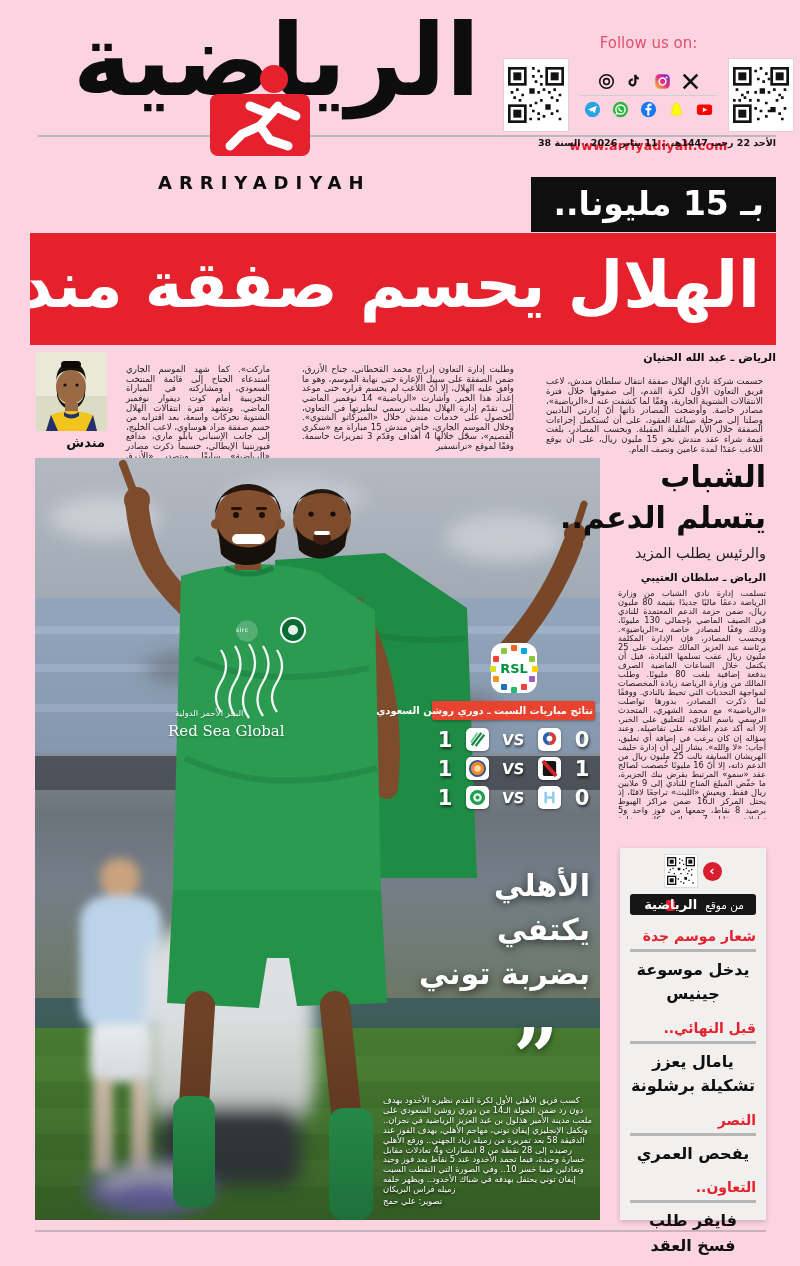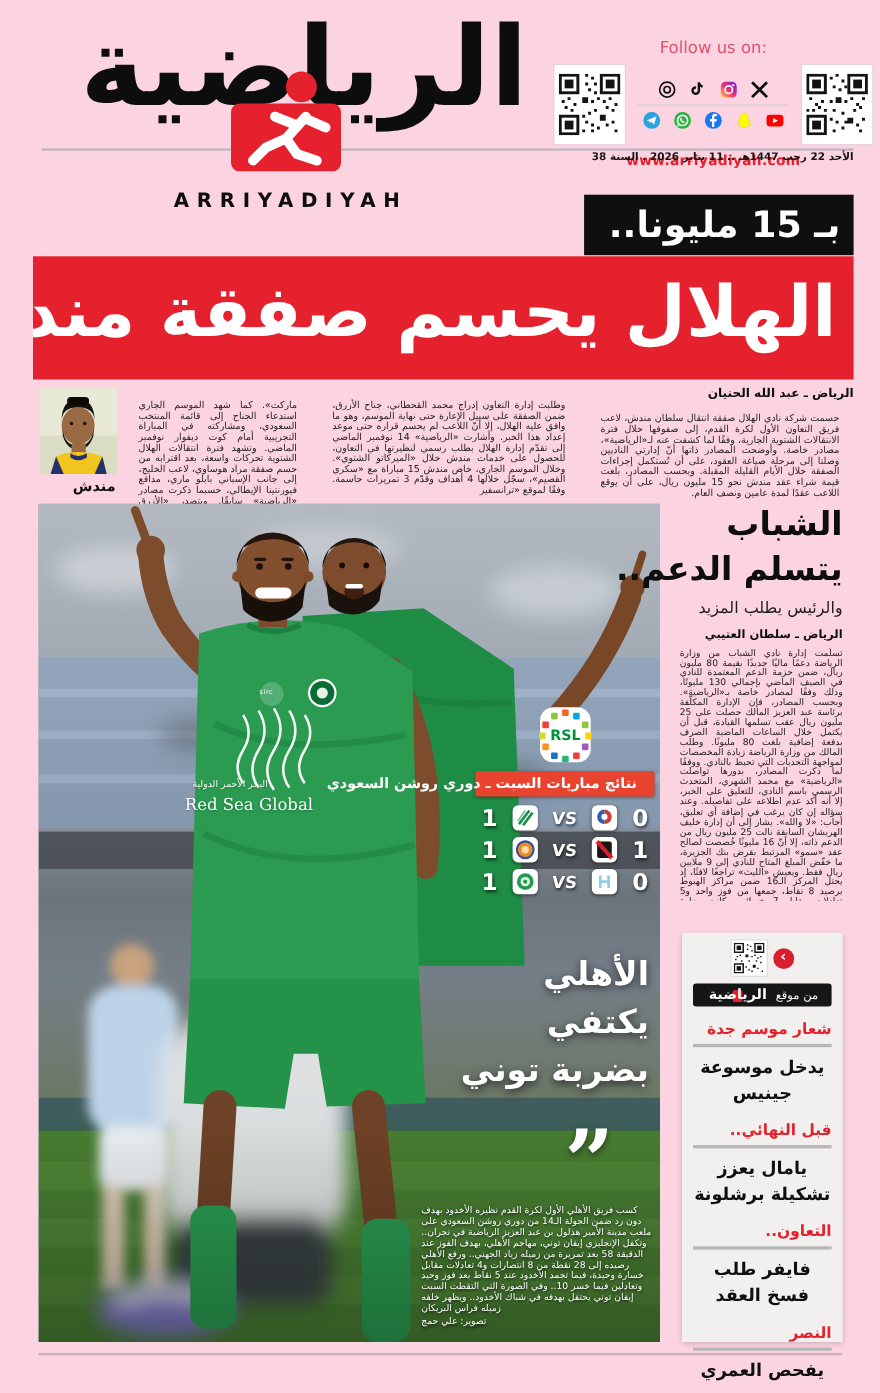--- a/index.html
+++ b/index.html
@@ -40,21 +40,21 @@
 
   
   .photo{position:absolute;left:35px;top:458px;width:565px;height:762px;overflow:hidden;background:#8d959e;}
   .photo .scene{position:absolute;inset:0;width:100%;height:100%;}
   .sponsor-ar{position:absolute;left:140px;top:250px;width:130px;text-align:left;color:#fff;font-size:8.5px;direction:rtl;opacity:.95;text-shadow:0 1px 2px rgba(0,0,0,.3);}
   .sponsor-en{position:absolute;left:133px;top:264px;width:144px;color:#fff;font-size:15px;font-family:"DejaVu Serif",serif;text-shadow:0 1px 2px rgba(0,0,0,.3);}
   .sirc{position:absolute;left:201px;top:168px;color:#fff;font-size:6px;letter-spacing:.5px;}
 
   .results{position:absolute;left:397px;top:182px;width:163px;}
   .rsl{width:62px;height:56px;margin:0 auto 5px;}
-  .banner{background:#e8432e;color:#fff;font-size:13px;font-weight:700;direction:rtl;text-align:center;padding:4px 16px;border-radius:2px;box-shadow:0 1px 3px rgba(0,0,0,.35);white-space:nowrap;}
+  .banner{background:#e8432e;color:#fff;font-size:10px;font-weight:700;direction:rtl;text-align:center;padding:4px 2px;border-radius:2px;box-shadow:0 1px 3px rgba(0,0,0,.35);white-space:nowrap;}
   .rows{margin-top:8px;padding:0 5px;}
   .rrow{display:flex;align-items:center;justify-content:space-between;height:23px;margin-bottom:6px;}
   .score{font-size:21px;font-weight:700;color:#fff;text-shadow:1px 2px 3px rgba(0,0,0,.65);width:16px;text-align:center;}
   .badge{width:23px;height:23px;background:#fff;border-radius:5px;box-shadow:0 1px 3px rgba(0,0,0,.4);display:flex;align-items:center;justify-content:center;}
   .badge svg{width:19px;height:19px;}
   .vs{font-size:15px;font-weight:900;color:#fff;text-shadow:1px 2px 3px rgba(0,0,0,.65);transform:skewX(-6deg);}
 
   .photo-headline{position:absolute;right:10px;top:406px;text-align:right;direction:rtl;color:#fff;font-size:30px;font-weight:700;line-height:44px;text-shadow:0 2px 8px rgba(0,0,0,.65);}
   .photo-quote{position:absolute;right:42px;top:560px;color:#fff;font-size:78px;font-weight:700;line-height:1;text-shadow:0 2px 6px rgba(0,0,0,.5);font-family:"DejaVu Serif",serif;}
   .photo-caption{position:absolute;right:5px;top:638px;width:212px;color:#fff;font-size:8.4px;line-height:1.18;text-align:left;direction:rtl;text-shadow:0 1px 3px rgba(0,0,0,.85);margin:0;}
@@ -502,25 +502,25 @@
       <div class="sb-kicker">شعار موسم جدة</div>
       <div class="sb-rule"></div>
       <p class="sb-title">يدخل موسوعة جينيس</p>
     </div>
     <div class="sb-item">
       <div class="sb-kicker">قبل النهائي..</div>
       <div class="sb-rule"></div>
       <p class="sb-title">يامال يعزز تشكيلة برشلونة</p>
     </div>
     <div class="sb-item">
+      <div class="sb-kicker">النصر</div>
+      <div class="sb-rule"></div>
+      <p class="sb-title">يفحص العمري</p>
+    </div>
+    <div class="sb-item">
       <div class="sb-kicker">التعاون..</div>
       <div class="sb-rule"></div>
       <p class="sb-title">فايفر طلب فسخ العقد</p>
     </div>
-    <div class="sb-item">
-      <div class="sb-kicker">النصر</div>
-      <div class="sb-rule"></div>
-      <p class="sb-title">يفحص العمري</p>
-    </div>
   </div>
 
   <div class="footer-line"></div>
 </div>
 
 </body></html>

